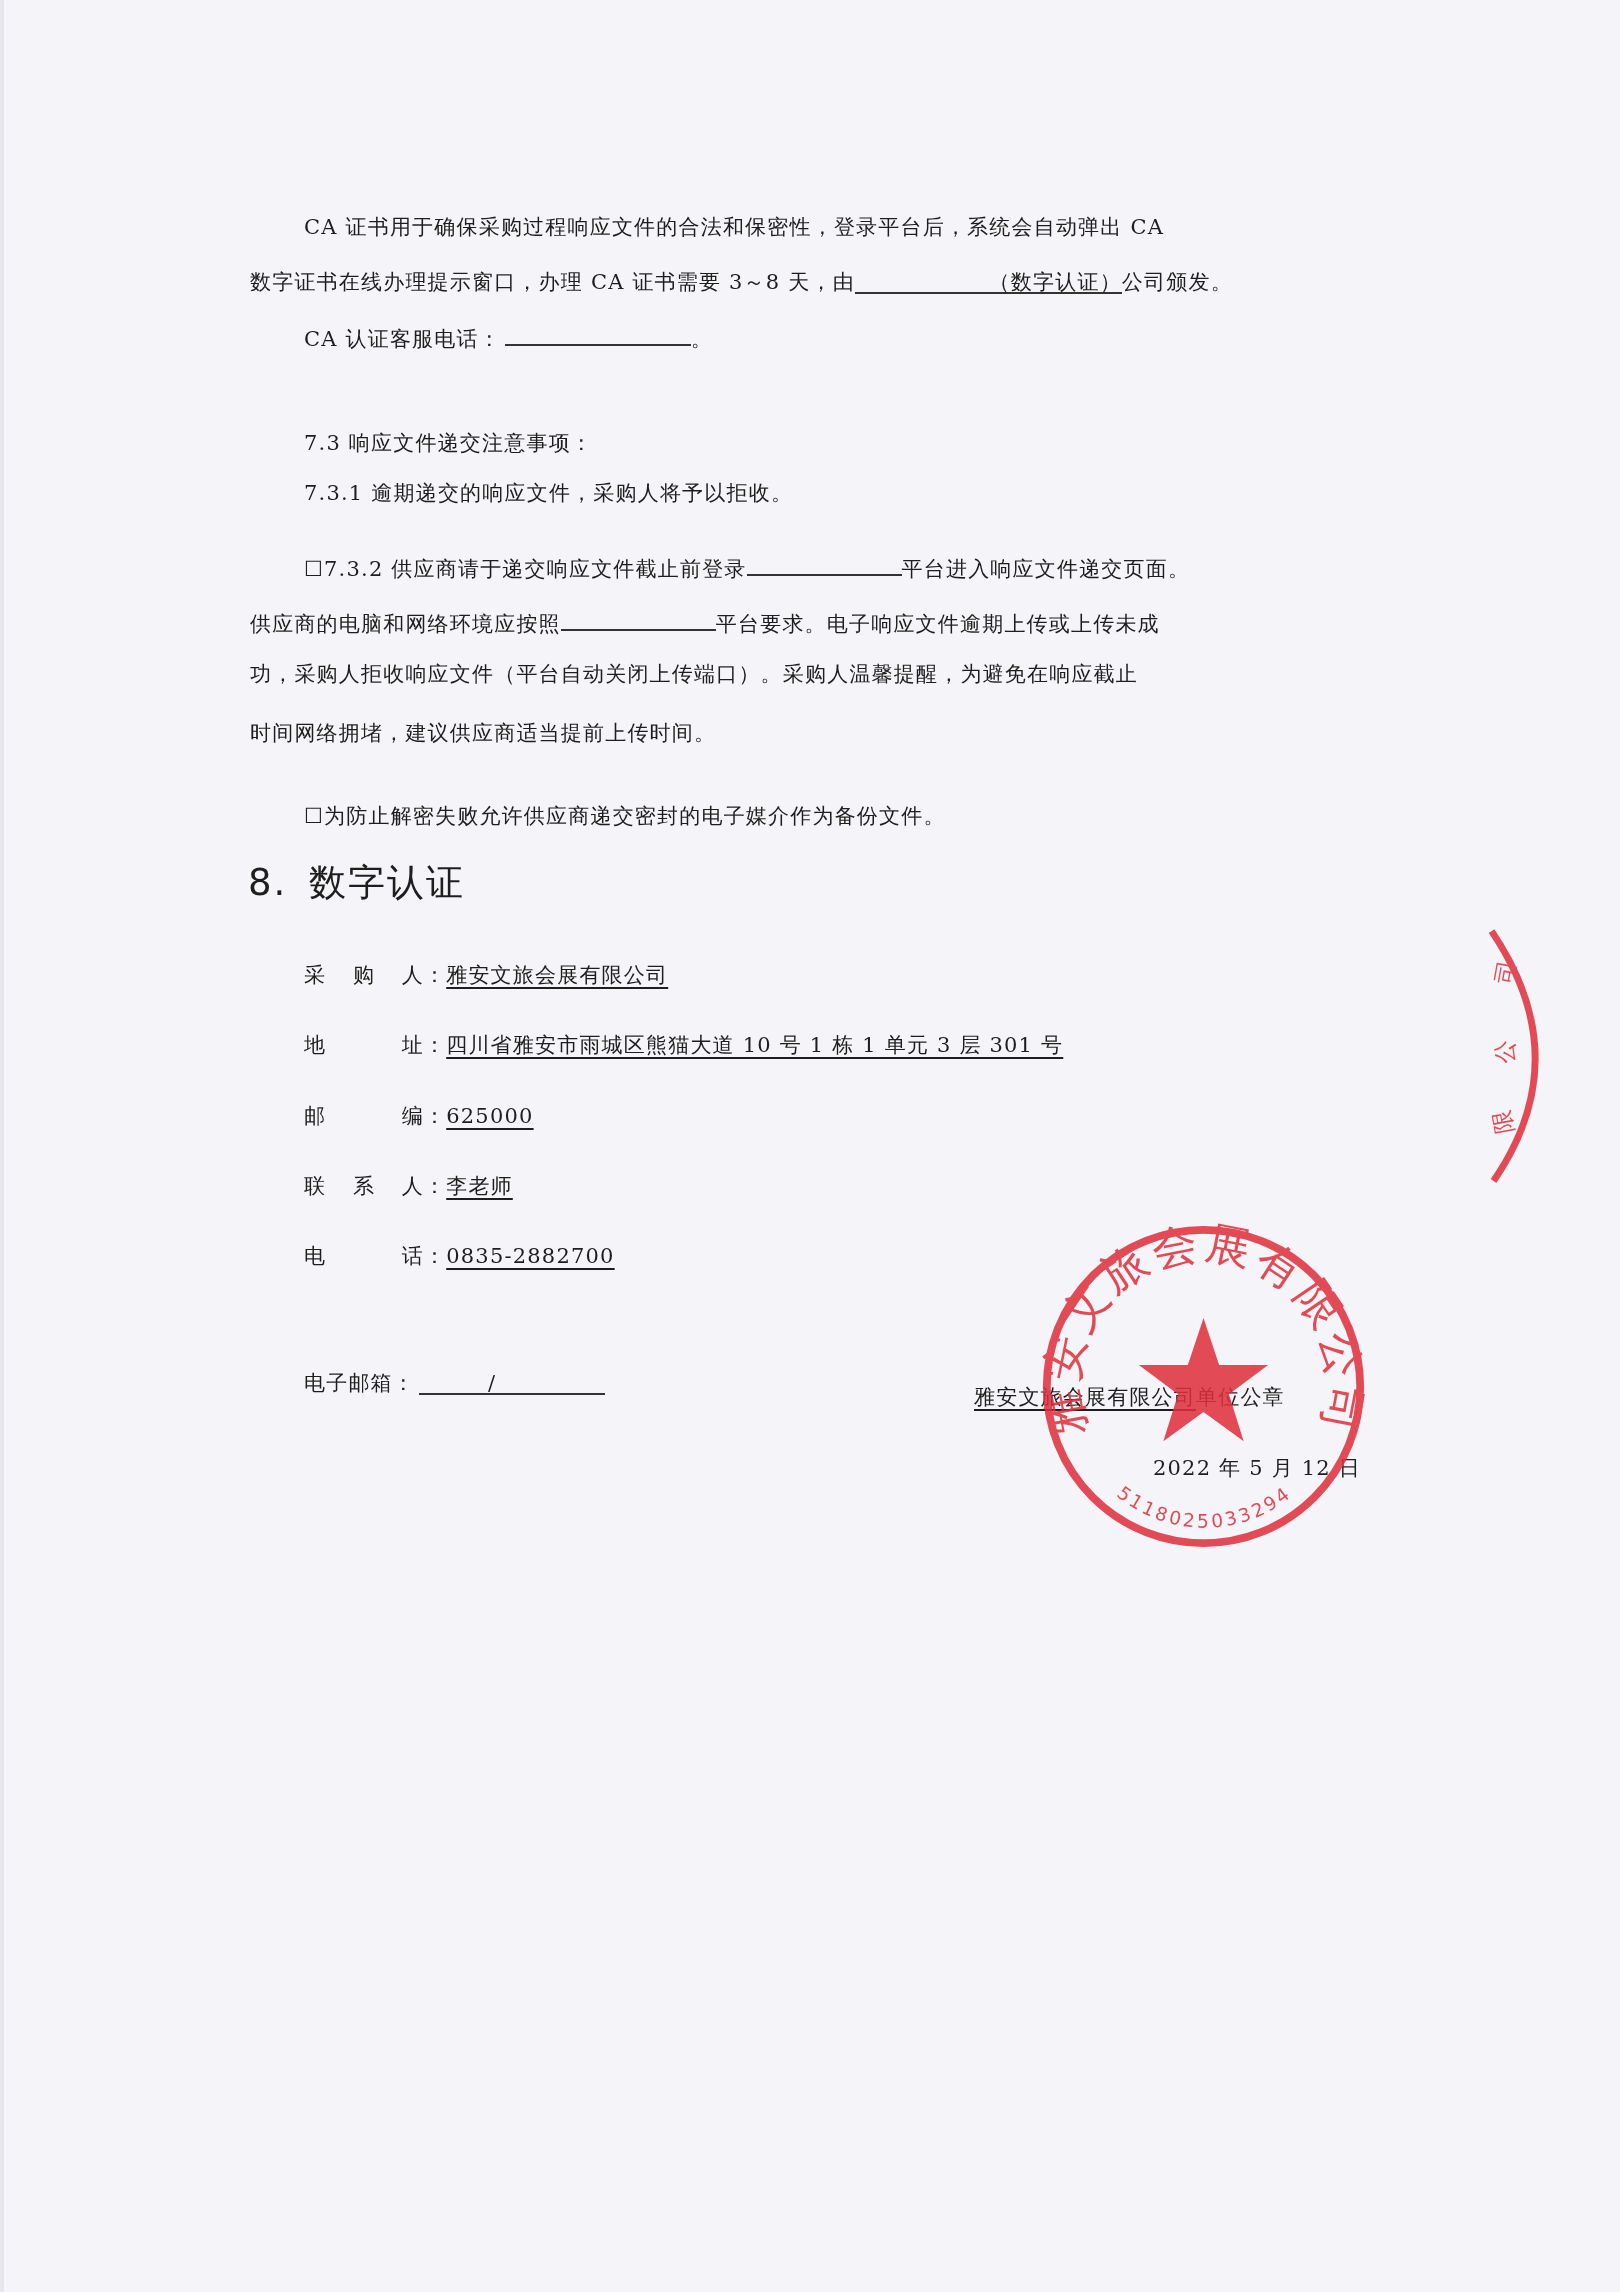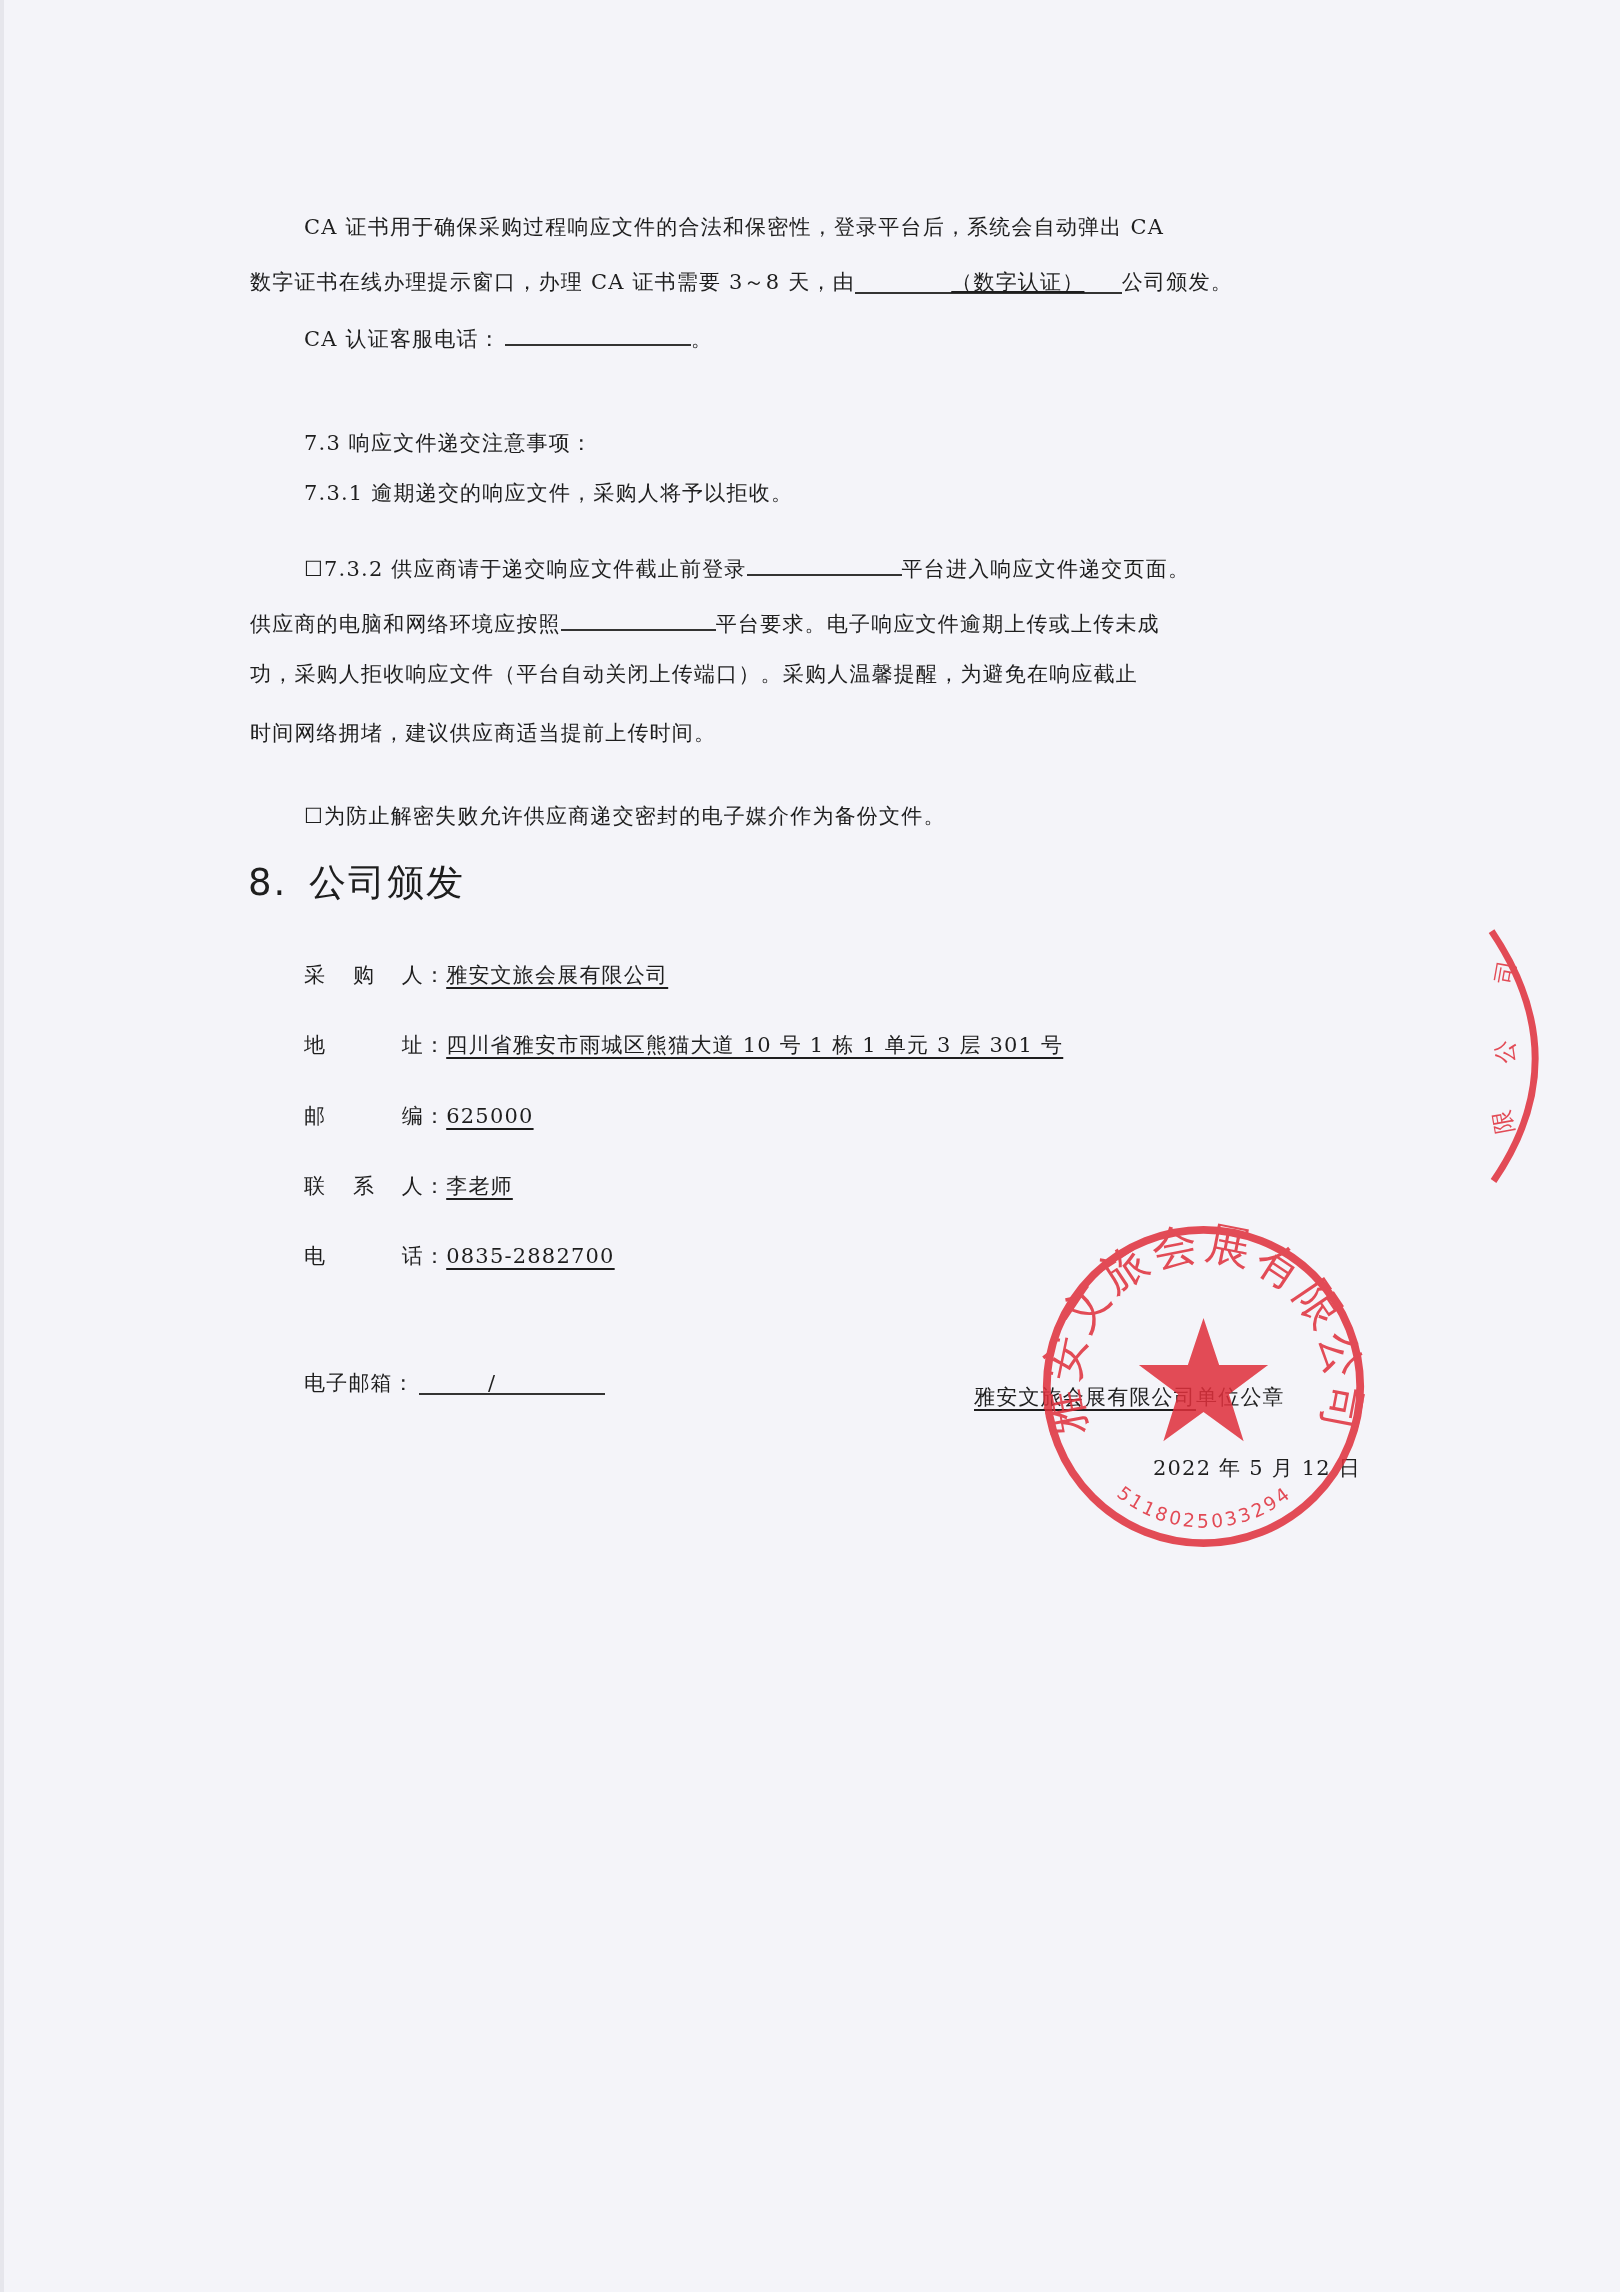--- a/index.html
+++ b/index.html
@@ -23,21 +23,21 @@
 </style>
 </head>
 <body>
 
 <div class="page-edge"></div>
 
 <div class="line" style="left:304px; top:208px;">
   <span>CA 证书用于确保采购过程响应文件的合法和保密性，登录平台后，系统会自动弹出 CA</span>
 </div>
 <div class="line" style="left:250px; top:263px;">
-  <span>数字证书在线办理提示窗口，办理 CA 证书需要 3～8 天，由</span><span class="blank" style="width:267px; text-align:center;text-decoration:underline;"><span style="padding-left:59px;">（数字认证）</span></span><span>公司颁发。</span>
+  <span>数字证书在线办理提示窗口，办理 CA 证书需要 3～8 天，由</span><span class="blank" style="width:267px; text-align:right;"><span style="padding-left:59px;">（数字认证）</span></span><span>公司颁发。</span>
 </div>
 
 <div class="line" style="left:304px; top:315px;">
   <span>CA 认证客服电话：</span><span class="blank" style="width:186px; margin-left:3.9px;"></span><span>。</span>
 </div>
 
 <div class="line" style="left:304px; top:424px;">
   <span>7.3 响应文件递交注意事项：</span>
 </div>
 
@@ -56,21 +56,21 @@
 </div>
 <div class="line" style="left:250px; top:714px;">
   <span>时间网络拥堵，建议供应商适当提前上传时间。</span>
 </div>
 
 <div class="line" style="left:304px; top:781px;margin-top:16px;">
   <span>☐</span><span>为防止解密失败允许供应商递交密封的电子媒介作为备份文件。</span>
 </div>
 
 <div class="heading" style="left:248px; top:858px;">
-  <span>8.</span><span style="margin-left:21.6px;">公司颁发</span>
+  <span>8.</span><span style="margin-left:21.6px;">数字认证</span>
 </div>
 
 <div class="line" style="left:304px; top:956px;">
   <span class="label-spaced">
     <span>采</span>
     <span>购</span>
     <span>人</span>
   </span><span style="margin-left:-15.7px;">：</span><span class="u">雅安文旅会展有限公司</span>
 </div>
 

